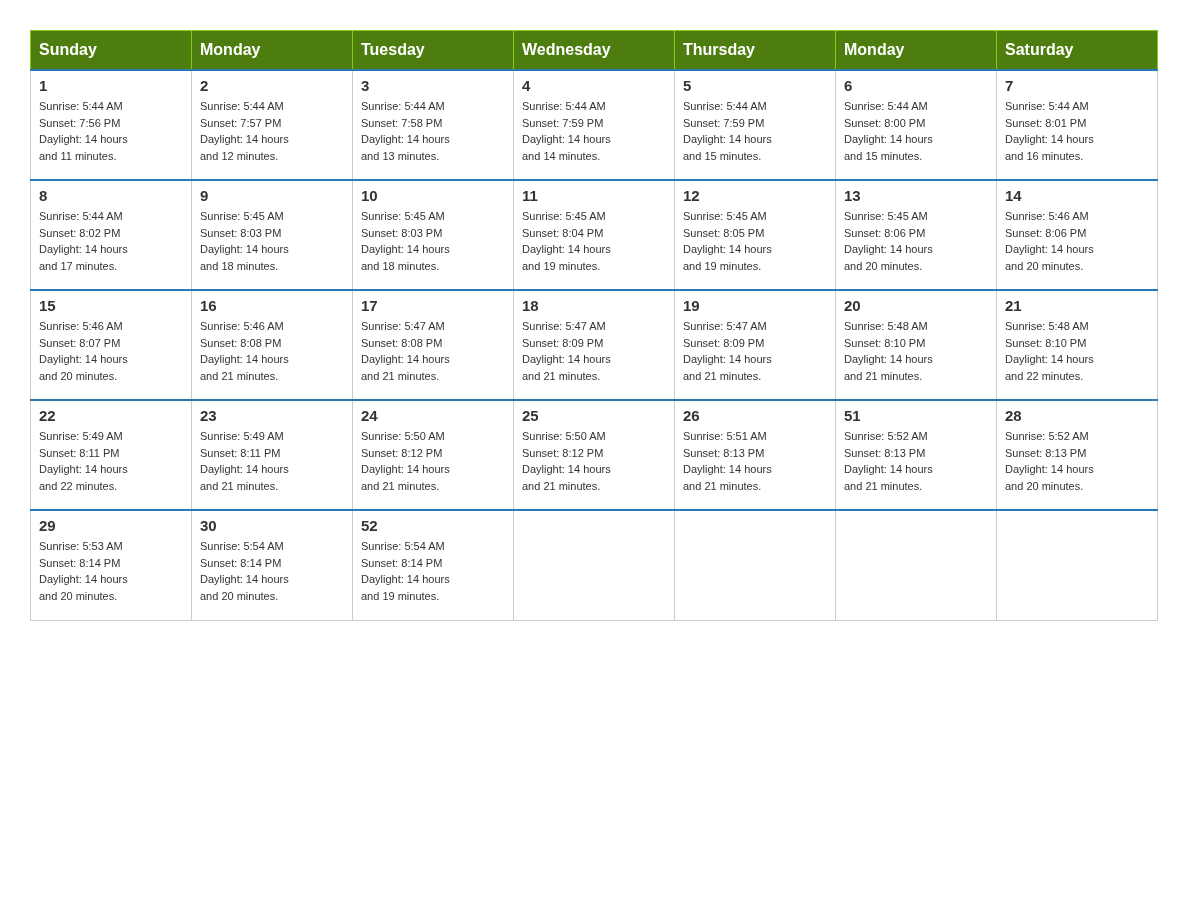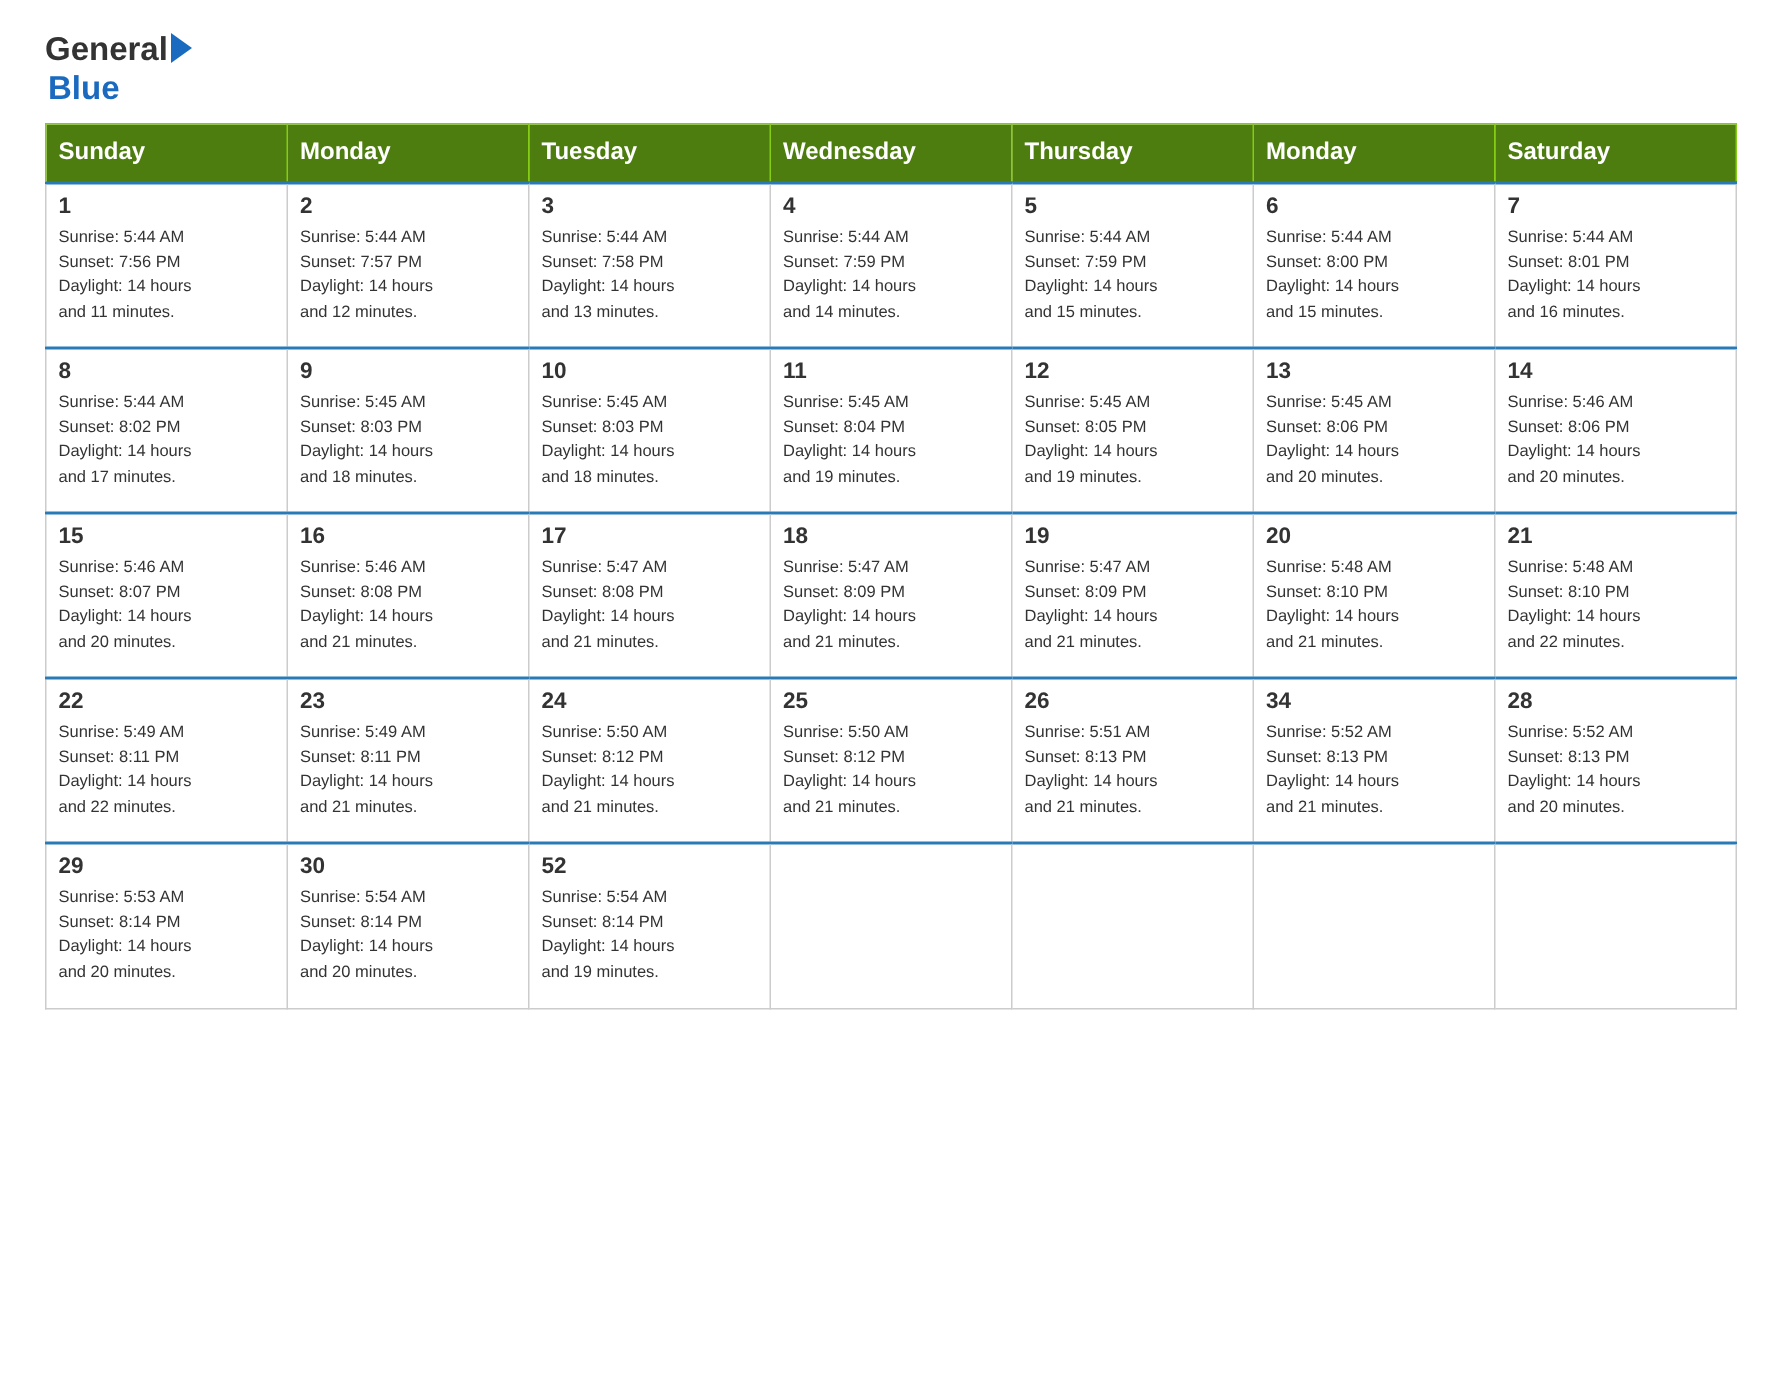--- a/index.html
+++ b/index.html
@@ -102,29 +102,20 @@
       background: #fff;
     }
     .week-row td {
       border-top: 2px solid #2a7ab8;
     }
   </style>
 </head>
 <body>
 
 <div class="header-section">
-  <div class="logo">
-    <div class="logo-wrapper">
-      <div class="logo-line1">
-        <span class="logo-text">General</span>
-        <div class="logo-arrow"></div>
-      </div>
-      <div class="logo-line2">Blue</div>
-    </div>
-  </div>
   <div class="title-section">
   </div>
 </div>
 
 <table class="calendar-table">
   <thead>
     <tr>
 
     <th>Sunday</th>
         <th>Monday</th>
@@ -371,21 +362,21 @@
         <td>
         <span class="day-number">26</span>
         <div class="day-info">
           Sunrise: 5:51 AM<br>
           Sunset: 8:13 PM<br>
           Daylight: 14 hours<br>
           and 21 minutes.
         </div>
       </td>
         <td>
-        <span class="day-number">34</span>
+        <span class="day-number">51</span>
         <div class="day-info">
           Sunrise: 5:52 AM<br>
           Sunset: 8:13 PM<br>
           Daylight: 14 hours<br>
           and 21 minutes.
         </div>
       </td>
         <td>
         <span class="day-number">28</span>
         <div class="day-info">

